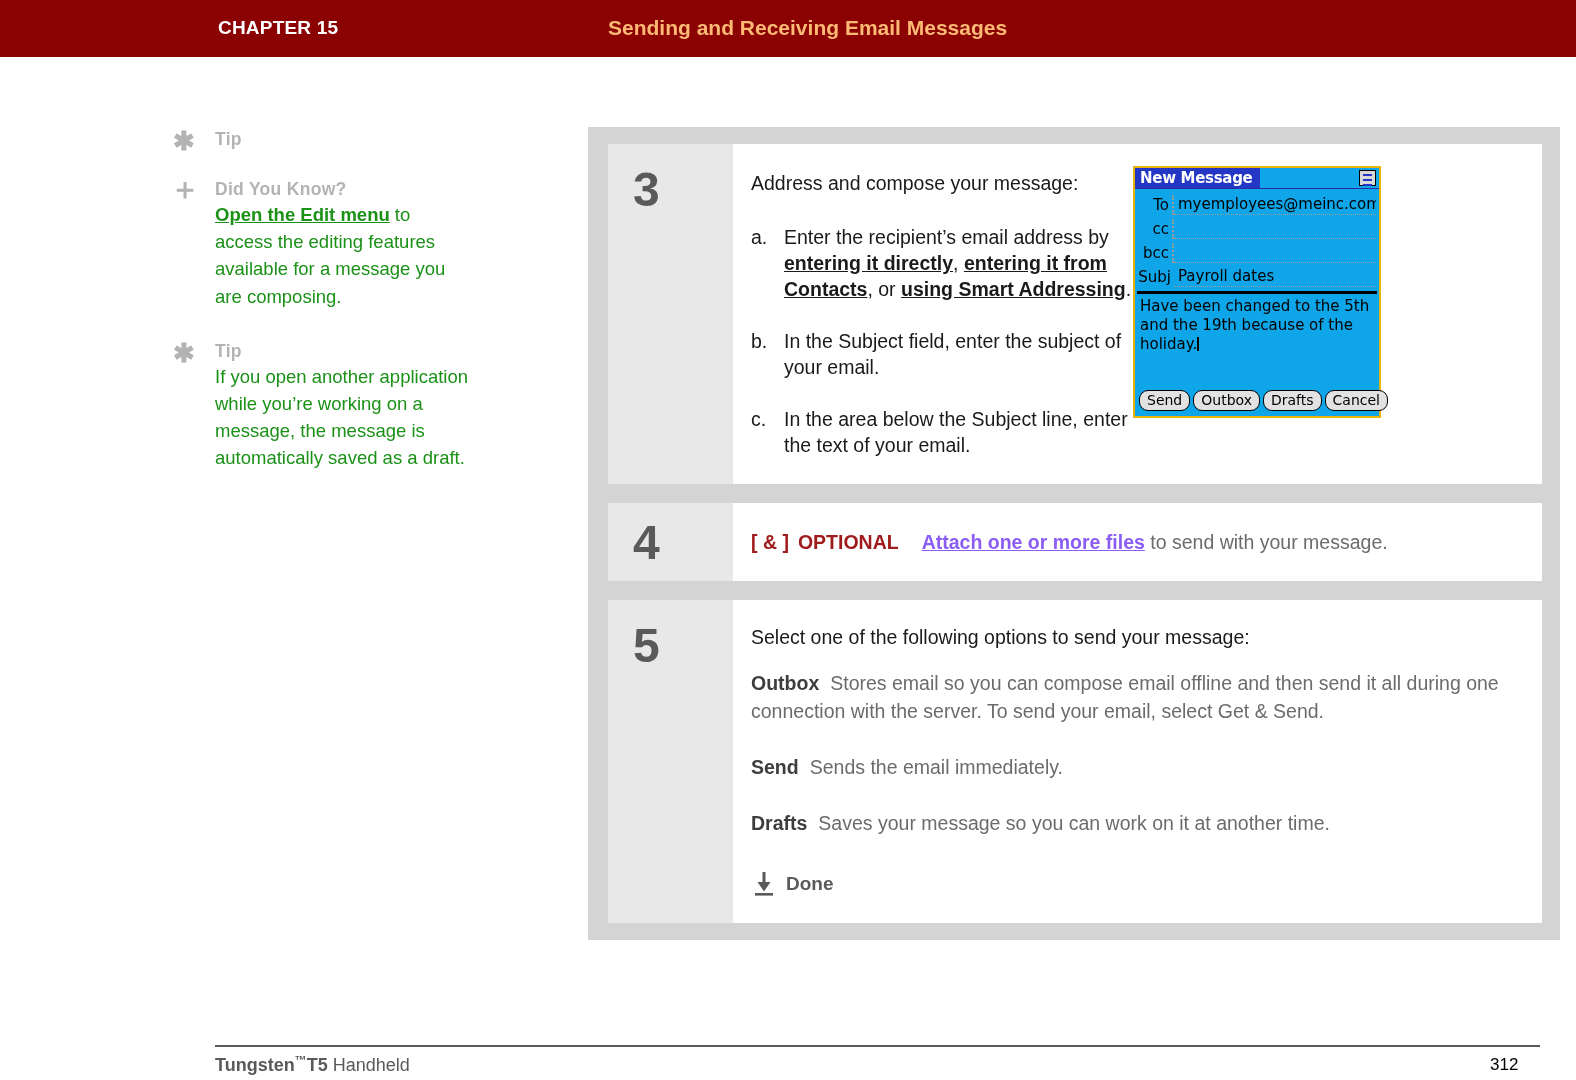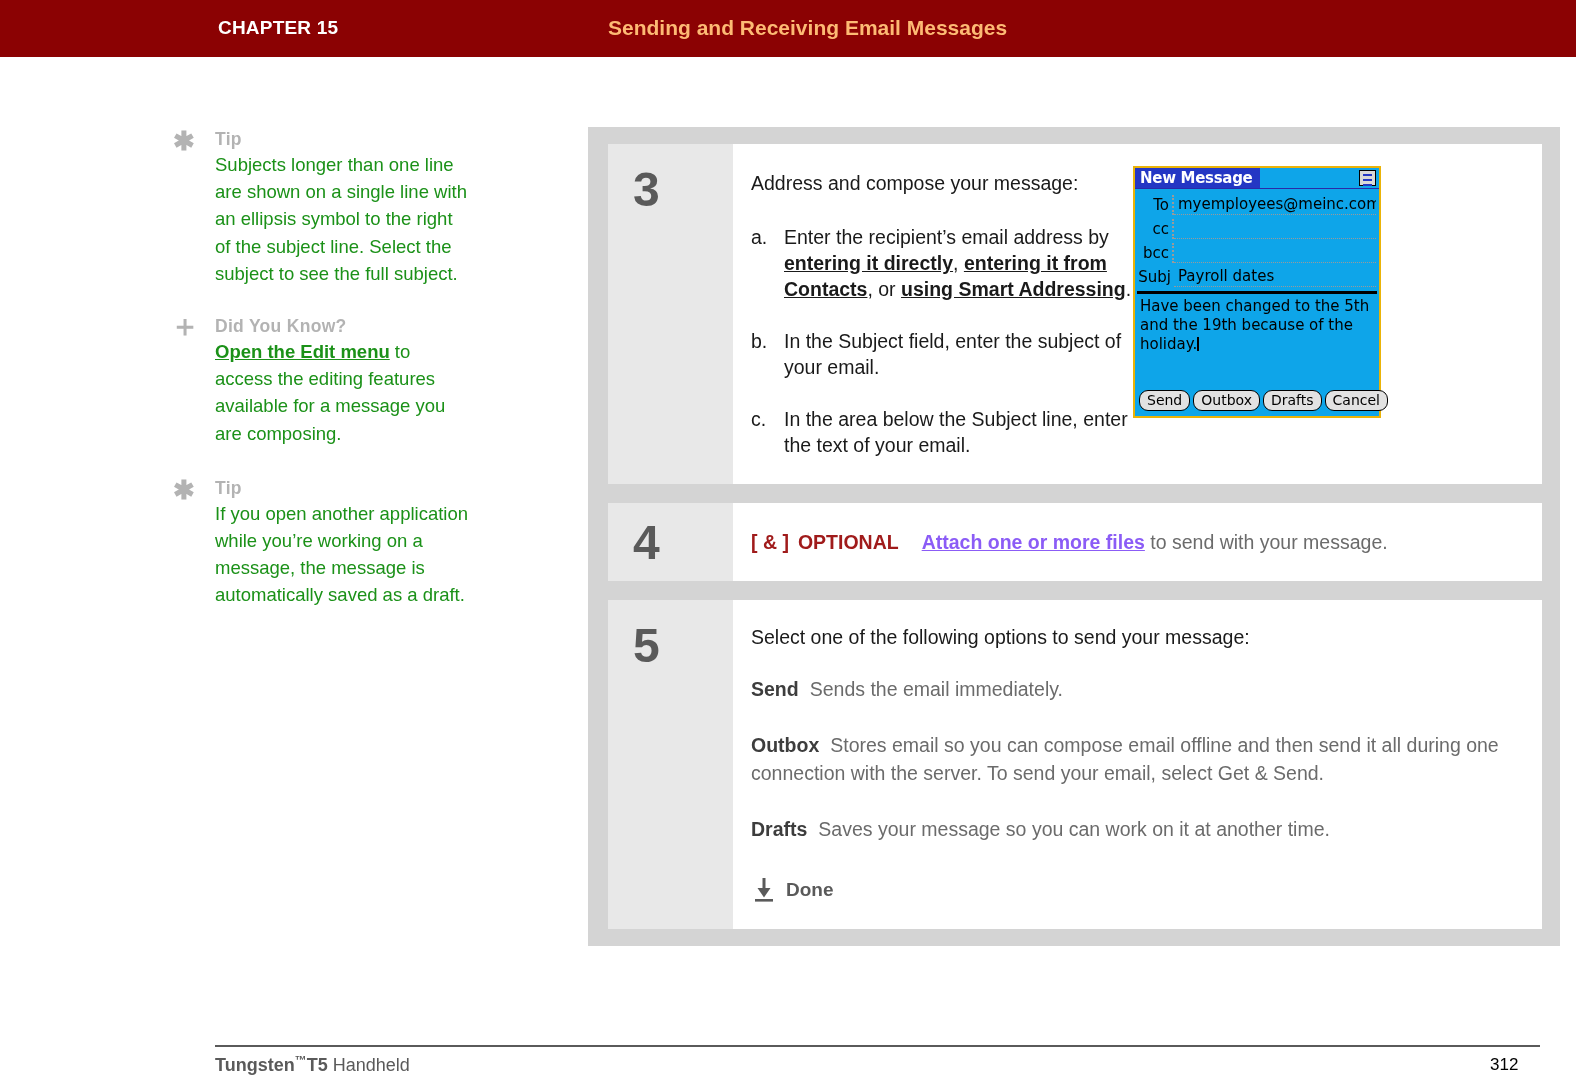--- a/index.html
+++ b/index.html
@@ -246,21 +246,21 @@
     color: #8b5cf6;
     font-weight: bold;
     text-decoration: underline;
   }
 
   
   .s5-content { min-height: 306px; }
   .s5-lead {
     font-size: 19.5px;
     color: #1a1a1a;
-    margin-bottom: 26px;
+    margin-bottom: 20px;
   }
   .s5-opt {
     font-size: 19.5px;
     color: #6b6b6b;
     line-height: 28px;
     margin-bottom: 28px;
   }
   .s5-opt b { color: #3d3d3d; font-weight: bold; }
   .s5-done {
     display: flex;
@@ -309,21 +309,20 @@
   <div class="header-chapter">CHAPTER 15</div>
   <div class="header-title">Sending and Receiving Email Messages</div>
 </div>
 
 <div class="sidebar">
 
   <div class="tip-block">
     <div class="tip-icon">✱</div>
     <div class="tip-body">
       <div class="tip-heading">Tip</div>
-      <div class="tip-text">Subjects longer than one line are shown on a single line with an ellipsis symbol to the right of the subject line. Select the subject to see the full subject.</div>
     </div>
   </div>
 
   <div class="tip-block" style="margin-bottom:30px;">
     <div class="tip-icon plus">＋</div>
     <div class="tip-body">
       <div class="tip-heading">Did You Know?</div>
       <div class="tip-text"><a class="tip-link">Open the Edit menu</a><span> to access the editing features available for a message you are composing.</span></div>
     </div>
   </div>
@@ -417,23 +416,23 @@
     </div>
   </div>
 
   <div class="step-row">
     <div class="step-num-cell">
       <div class="step-num">5</div>
     </div>
     <div class="step-content s5-content">
       <div class="s5-lead">Select one of the following options to send your message:</div>
 
+      <div class="s5-opt"><b>Outbox</b><span style="display:inline-block;width:11px;"></span><span>Stores email so you can compose email offline and then send it all during one connection with the server. To send your email, select Get &amp; Send.</span></div>
+
       <div class="s5-opt"><b>Send</b><span style="display:inline-block;width:11px;"></span><span>Sends the email immediately.</span></div>
-
-      <div class="s5-opt"><b>Outbox</b><span style="display:inline-block;width:11px;"></span><span>Stores email so you can compose email offline and then send it all during one connection with the server. To send your email, select Get &amp; Send.</span></div>
 
       <div class="s5-opt"><b>Drafts</b><span style="display:inline-block;width:11px;"></span><span>Saves your message so you can work on it at another time.</span></div>
 
       <div class="s5-done">
         <div class="s5-done-icon">
           <svg width="26" height="26" viewBox="0 0 26 26" aria-hidden="true">
             <rect x="11.5" y="1" width="3" height="12" fill="#5a5a5a"></rect>
             <polygon points="6.5,11 19.5,11 13,20.5" fill="#5a5a5a"></polygon>
             <rect x="4" y="22" width="18" height="2.6" fill="#5a5a5a"></rect>
           </svg>

